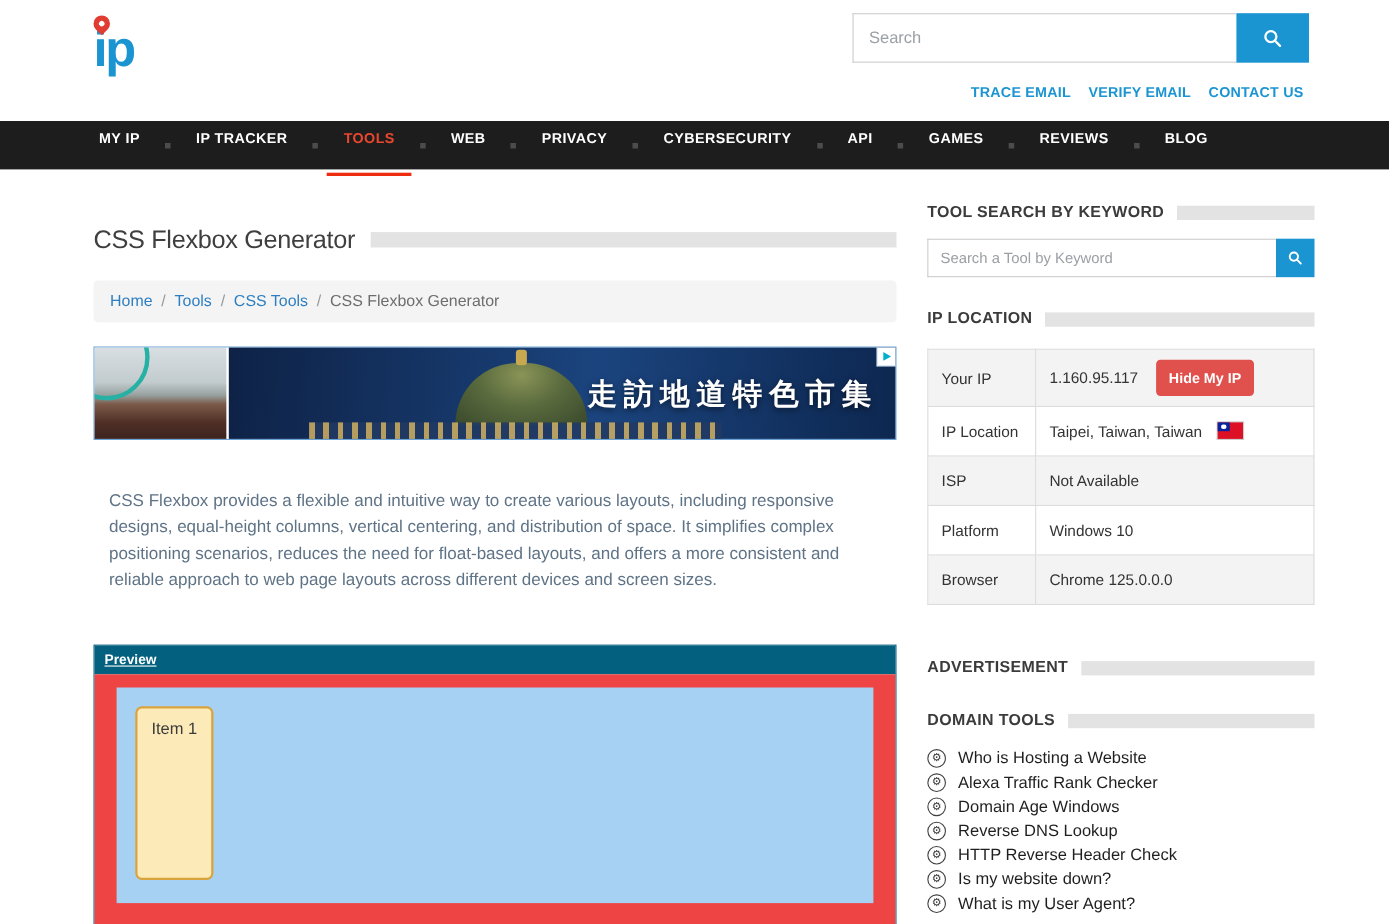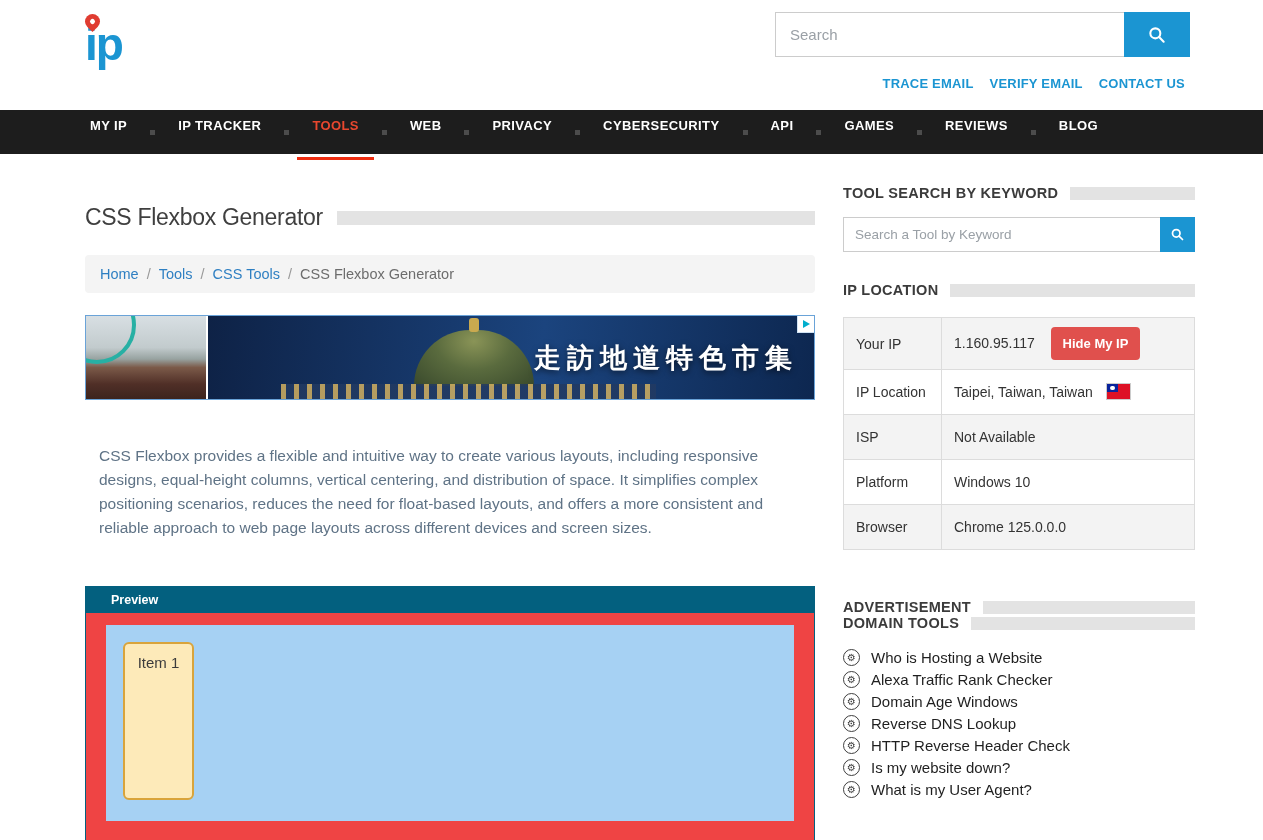--- a/index.html
+++ b/index.html
@@ -71,21 +71,21 @@
              font-family: "DejaVu Sans", sans-serif; }
   .ad-badge { position: absolute; top: 0; right: 0; width: 17px; height: 17px; background: #fff;
               border-left: 1px solid #d0e3f4; border-bottom: 1px solid #d0e3f4;
               display: flex; align-items: center; justify-content: center; }
   .ad-badge .tri { width: 0; height: 0; border-left: 7px solid #00aecd; border-top: 4.5px solid transparent; border-bottom: 4.5px solid transparent; }
 
   .tool-description { margin-top: 44px; padding: 0 14px; color: #5f7386; font-size: 15.5px; line-height: 24px; }
 
   .preview-panel { margin-top: 46px; border: 1px solid var(--preview_header_teal); }
   .preview-header { height: 26px; background: var(--preview_header_teal); color: #fff; font-size: 12.5px; font-weight: 700;
-                    line-height: 26px; padding-left: 25px; }
+                    line-height: 26px; padding-left: 9px; text-decoration: underline; }
   .preview-body { background: #ef4444; padding: 12px 20px 20px 20px; }
   .flex-container { background: var(--flex_container_blue); height: 196px; padding: 17px; display: flex; }
   .flex-item { width: 71px; height: 158px; background: var(--flex_item_yellow); border: 2px solid var(--flex_item_border);
                border-radius: 6px; display: flex; justify-content: center; padding-top: 10px; }
   .flex-item span { font-size: 15px; color: #3c3c3c; }
 
   
   .side-heading { display: flex; align-items: center; gap: 12px; }
   .side-heading .hlabel { font-size: 14.5px; font-weight: 700; color: #3b3b3b; letter-spacing: .3px; white-space: nowrap; }
   .side-heading .bar { flex: 1; height: 13px; background: var(--heading_bar_gray); }
@@ -103,21 +103,21 @@
   .ip-table tr.tall td { padding-top: 9px; padding-bottom: 9px; }
   .hide-ip { background: var(--hide_ip_red); color: #fff; border: none; border-radius: 4px; font-size: 13px; font-weight: 700;
              padding: 9px 12px; margin-left: 12px; }
   .flag { display: inline-block; width: 23px; height: 15px; background: #dd1125; position: relative; margin-left: 10px;
           vertical-align: -2px; box-shadow: 0 0 0 1px #ccc; }
   .flag .canton { position: absolute; top: 0; left: 0; width: 11.5px; height: 7.5px; background: #09239c; }
   .flag .canton::after { content: ''; position: absolute; width: 4.5px; height: 4.5px; border-radius: 50%; background: #fff;
           top: 1.5px; left: 3.5px; }
 
   .mt-ad { margin-top: 49px; }
-  .mt-dt { }
+  .mt-dt { margin-top: 32px; }
   .domain-tools { margin-top: 18px; list-style: none; }
   .domain-tools li { display: flex; align-items: center; gap: 11px; margin-bottom: 5px; }
   .gear { width: 17px; height: 17px; border: 1.5px solid #3f3f3f; border-radius: 50%; flex: none;
           display: flex; align-items: center; justify-content: center; font-size: 10px; color: #3f3f3f; line-height: 1;
           font-family: "DejaVu Sans", sans-serif; }
   .domain-tools a { color: #1f1f1f; font-size: 15px; }
 </style>
 </head>
 <body>
 

